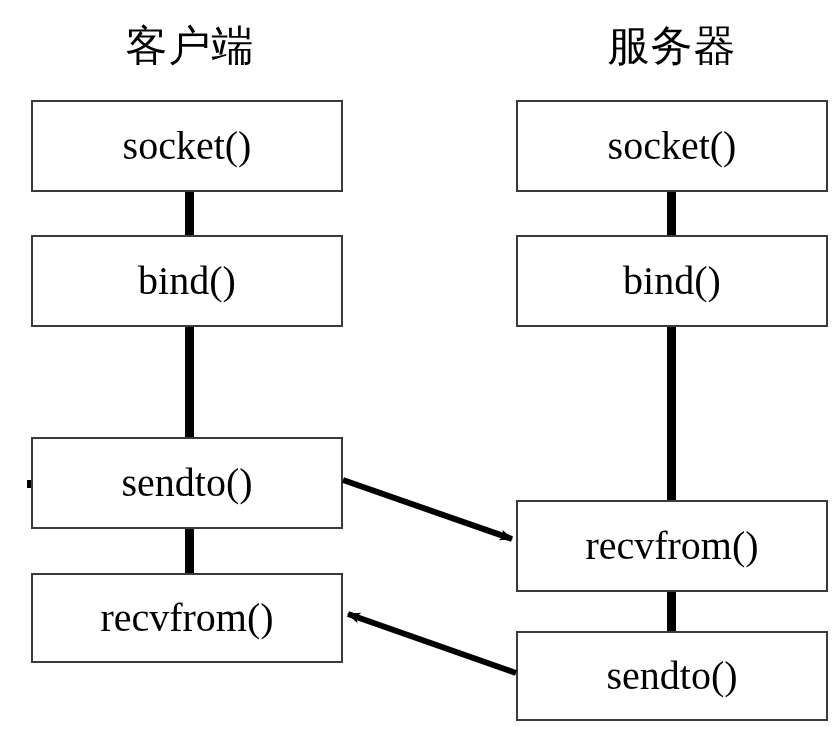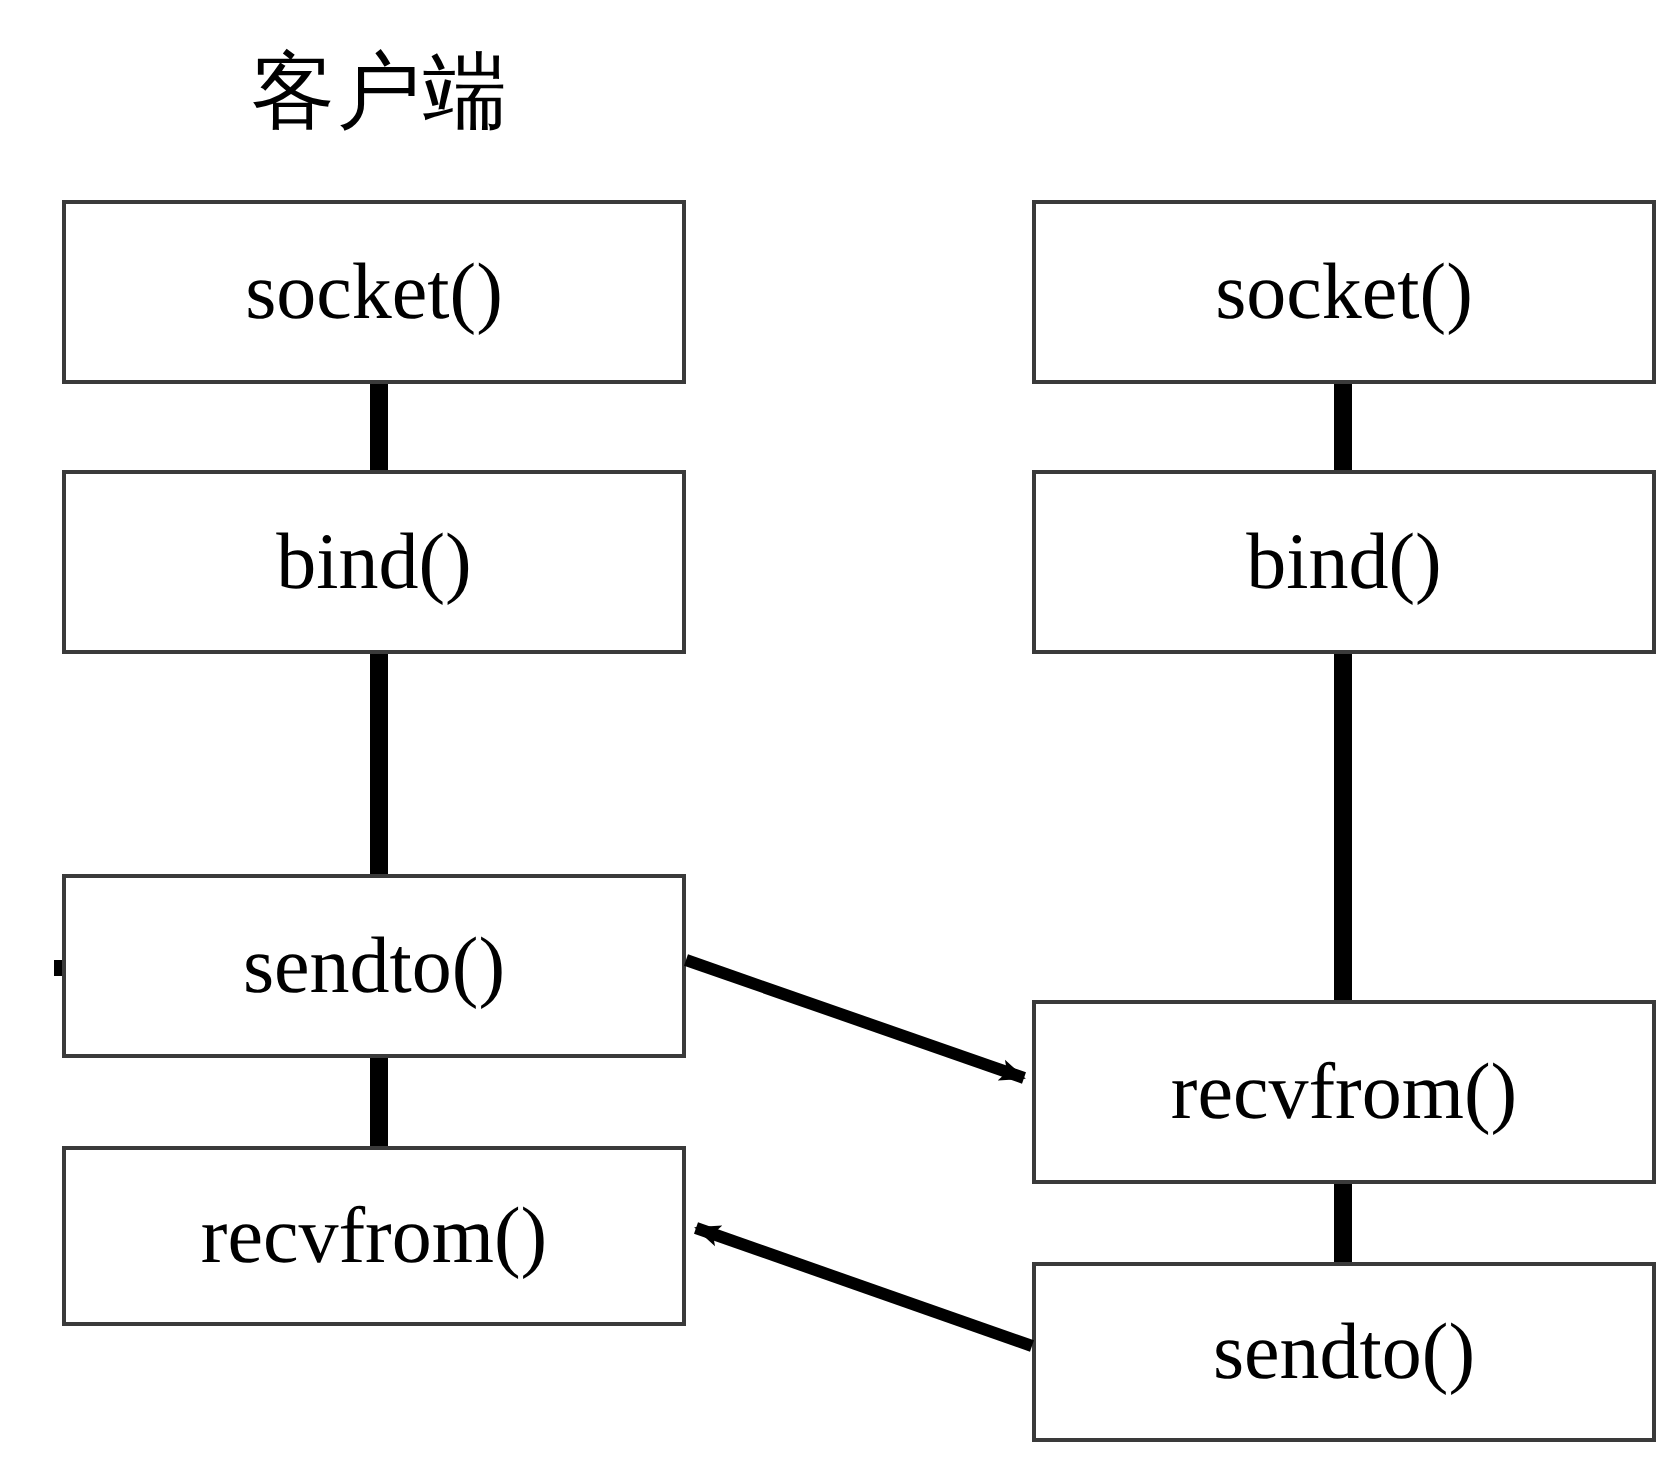--- a/index.html
+++ b/index.html
@@ -59,20 +59,21 @@
     background: #000000;
   }
 </style>
 </head>
 <body>
 
 <div id="canvas">
 
   <div class="col-title" style="left:80px; top:22px; width:220px;">客户端</div>
 
+  <div class="col-title" style="left:562px; top:22px; width:220px;">服务器</div>
 
   <div class="connector" style="left:185px; top:190px; width:9px; height:45px;"></div>
   <div class="connector" style="left:185px; top:325px; width:9px; height:115px;"></div>
   <div class="connector" style="left:185px; top:527px; width:9px; height:48px;"></div>
 
   <div class="connector" style="left:667px; top:190px; width:9px; height:45px;"></div>
   <div class="connector" style="left:667px; top:325px; width:9px; height:178px;"></div>
   <div class="connector" style="left:667px; top:590px; width:9px; height:44px;"></div>
 
   <div class="nub" style="left:27px; top:480px; width:8px; height:8px;"></div>

